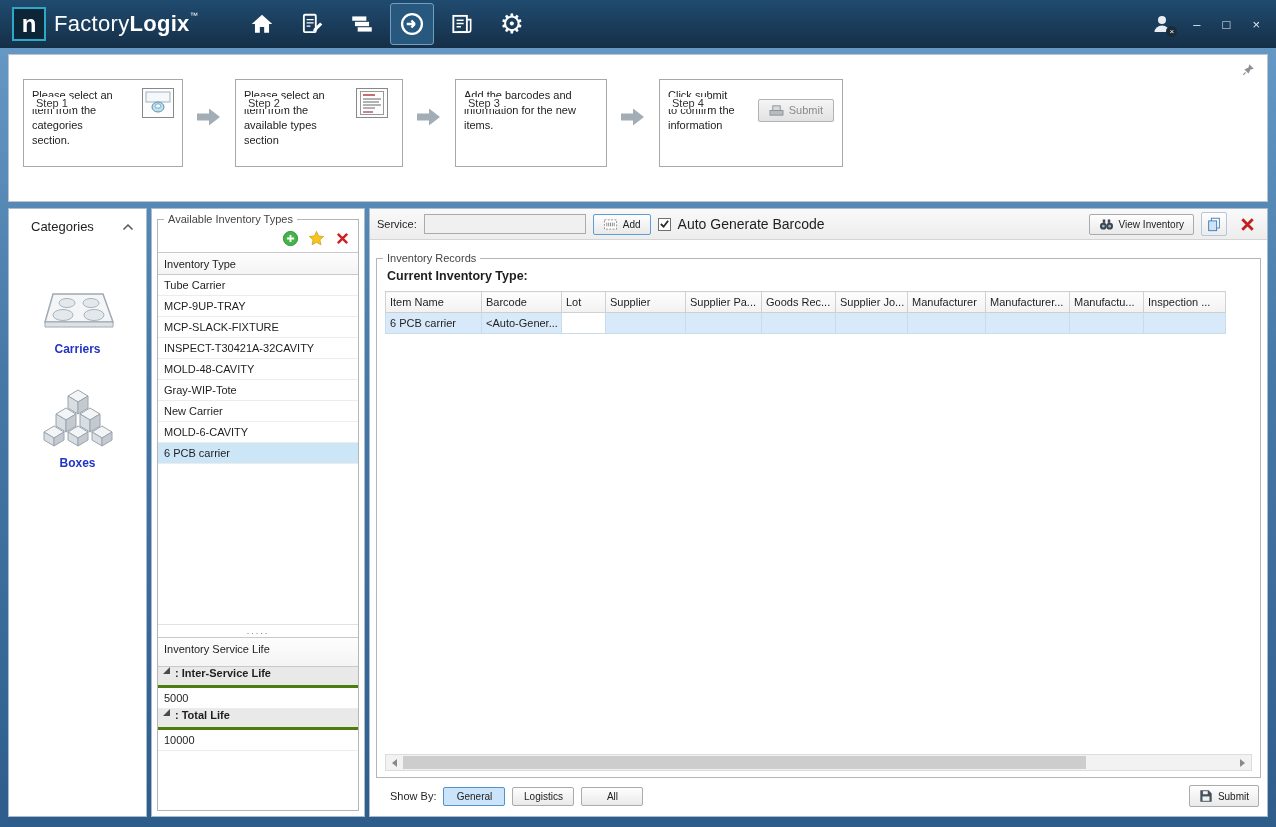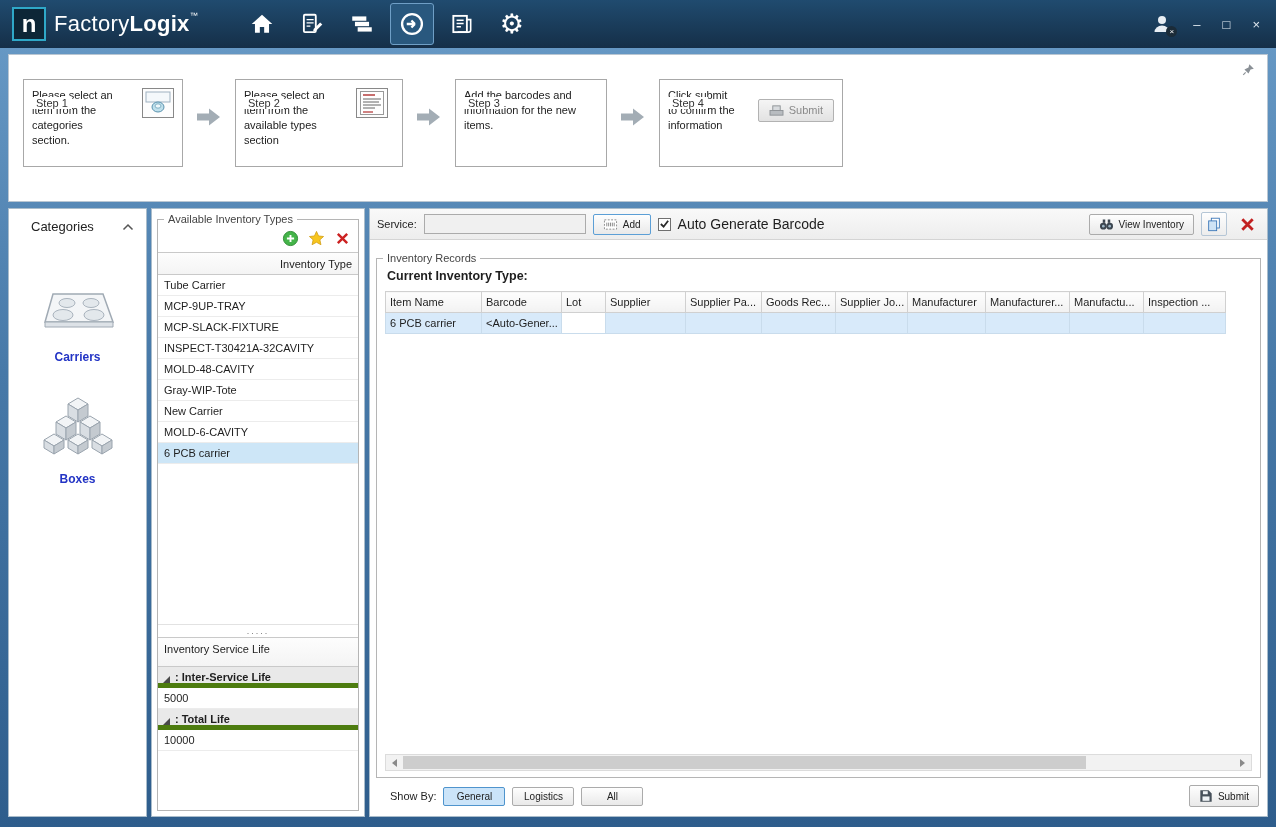--- a/index.html
+++ b/index.html
@@ -73,42 +73,42 @@
   
   .content-row { display: flex; gap: 4px; height: 609px; }
   .panel { background: #fff; border: 1px solid #a9bccb; }
 
   
   .categories { width: 139px; display: flex; flex-direction: column; flex: none; }
   .cat-header { display: flex; align-items: center; justify-content: space-between; padding: 8px 10px 4px 22px; }
   .cat-title { font-size: 13px; color: #222; }
   .collapse-btn { background: none; border: none; cursor: pointer; padding: 2px; }
   .cat-items { display: flex; flex-direction: column; align-items: center; margin-top: 46px; gap: 26px; }
-  .cat-item { display: flex; flex-direction: column; align-items: center; gap: 16px; cursor: pointer; }
+  .cat-item { display: flex; flex-direction: column; align-items: center; gap: 8px; cursor: pointer; }
   .cat-label { color: #2334c5; font-weight: bold; font-size: 12px; }
 
   
   .types-panel { width: 214px; flex: none; padding: 10px 5px 5px 5px; }
   .groupbox { border: 1px solid #b5b5b5; position: relative; height: 100%; display: flex; flex-direction: column; }
   .gb-caption {
     position: absolute; top: -7px; left: 6px; background: #fff; padding: 0 4px; font-size: 11px; color: #444; white-space: nowrap;
   }
   .types-toolbar { display: flex; justify-content: flex-end; gap: 6px; padding: 8px 6px 4px 6px; }
   .icon-btn { width: 20px; height: 20px; background: none; border: none; cursor: pointer; display: flex; align-items: center; justify-content: center; }
   .types-grid { height: 372px; border-top: 1px solid #c9c9c9; overflow: hidden; }
   .grid-header-cell {
     height: 22px; line-height: 22px; padding: 0 6px; border-bottom: 1px solid #c9c9c9;
-    background: linear-gradient(#fdfdfd, #f4f4f4); color: #222; text-align: right;
+    background: linear-gradient(#fdfdfd, #f4f4f4); color: #222;
   }
   .trow { height: 21px; line-height: 21px; padding: 0 6px; border-bottom: 1px solid #ececec; white-space: nowrap; overflow: hidden; cursor: pointer; }
   .trow.selected { background: #cde6f7; }
   .splitter { height: 13px; display: flex; align-items: center; justify-content: center; color: #777; font-size: 9px; letter-spacing: 2px; cursor: row-resize; border-top: 1px solid #e2e2e2; }
   .svc-header { height: 30px; line-height: 22px; padding: 0 6px; border-top: 1px solid #c9c9c9; border-bottom: 1px solid #c9c9c9; background: linear-gradient(#fdfdfd, #f4f4f4); }
   .svc-group {
-    height: 21px; background: #e9e9e9; border-bottom: 5px solid #4d7c0f; display: flex; align-items: flex-end; gap: 5px;
+    height: 21px; background: #e9e9e9; border-bottom: 3px solid #4d7c0f; display: flex; align-items: flex-start; gap: 5px;
     padding: 0 5px; font-weight: bold; cursor: pointer;
   }
   .tri { width: 0; height: 0; border-bottom: 7px solid #4a4a4a; border-left: 7px solid transparent; }
   .svc-value { height: 21px; line-height: 21px; padding: 0 6px; border-bottom: 1px solid #ececec; cursor: text; }
 
   
   .main-panel { flex: 1; display: flex; flex-direction: column; overflow: hidden; }
   .barcode-toolbar {
     height: 31px; flex: none; display: flex; align-items: center; gap: 7px; padding: 0 7px;
     background: linear-gradient(#f9f9f9, #ededed); border-bottom: 1px solid #d4d4d4;

